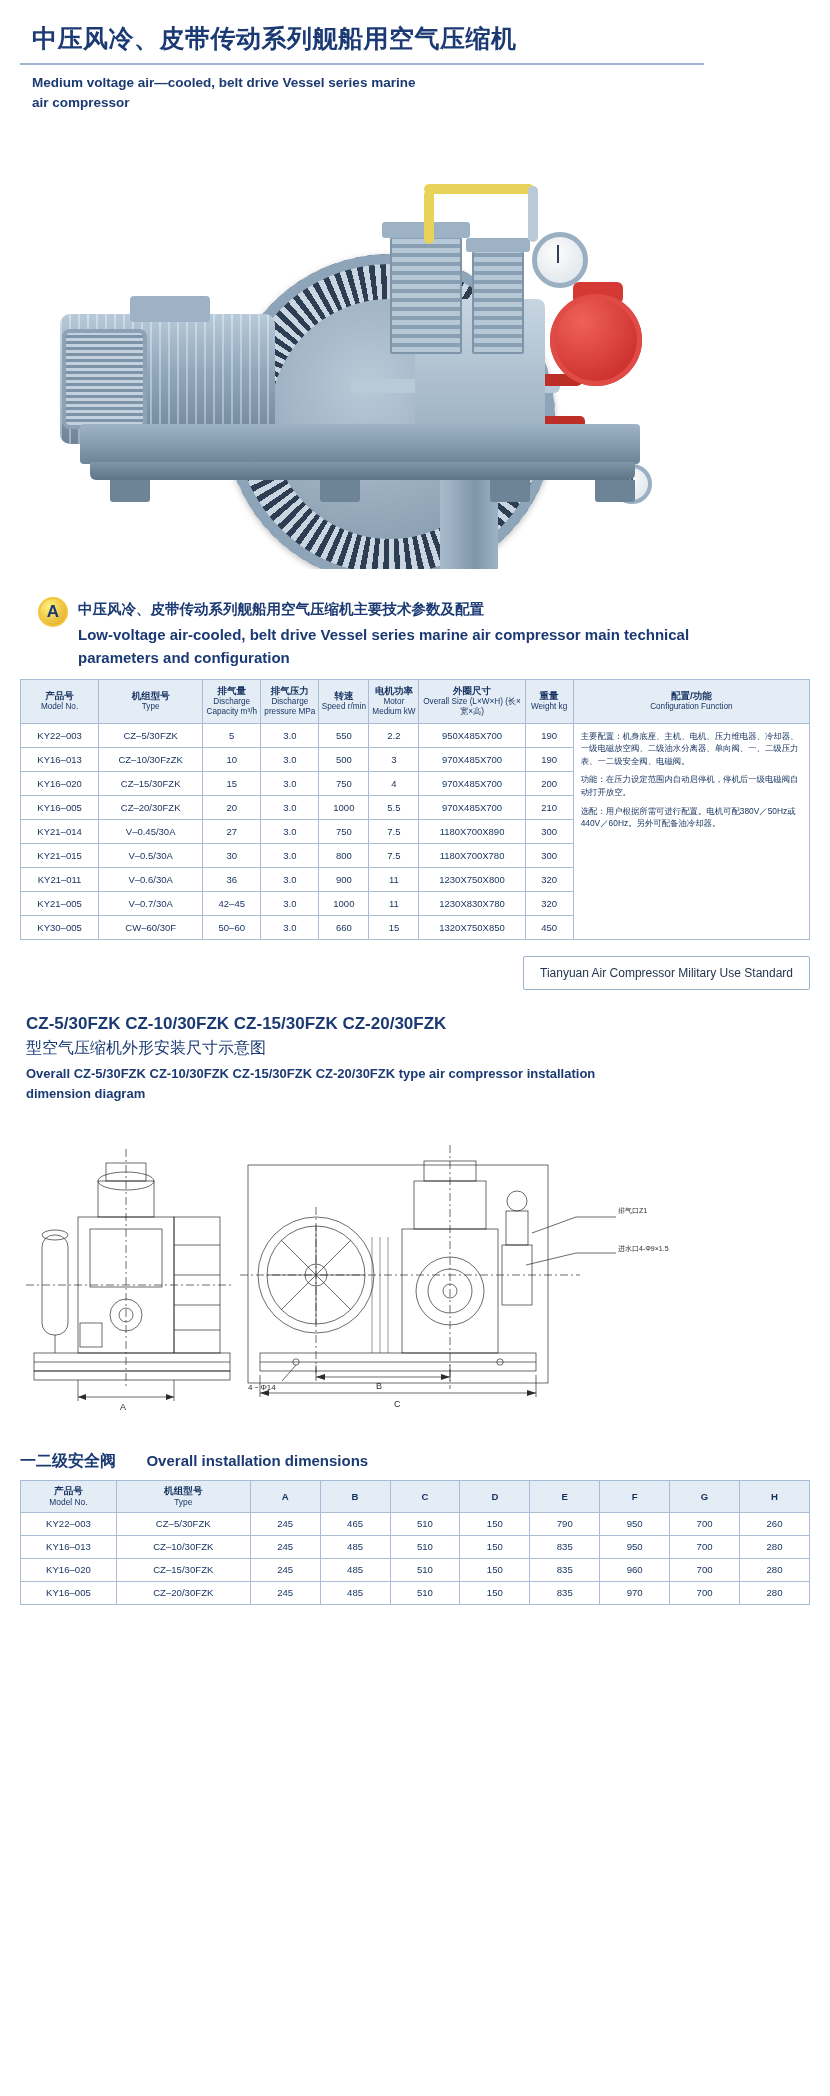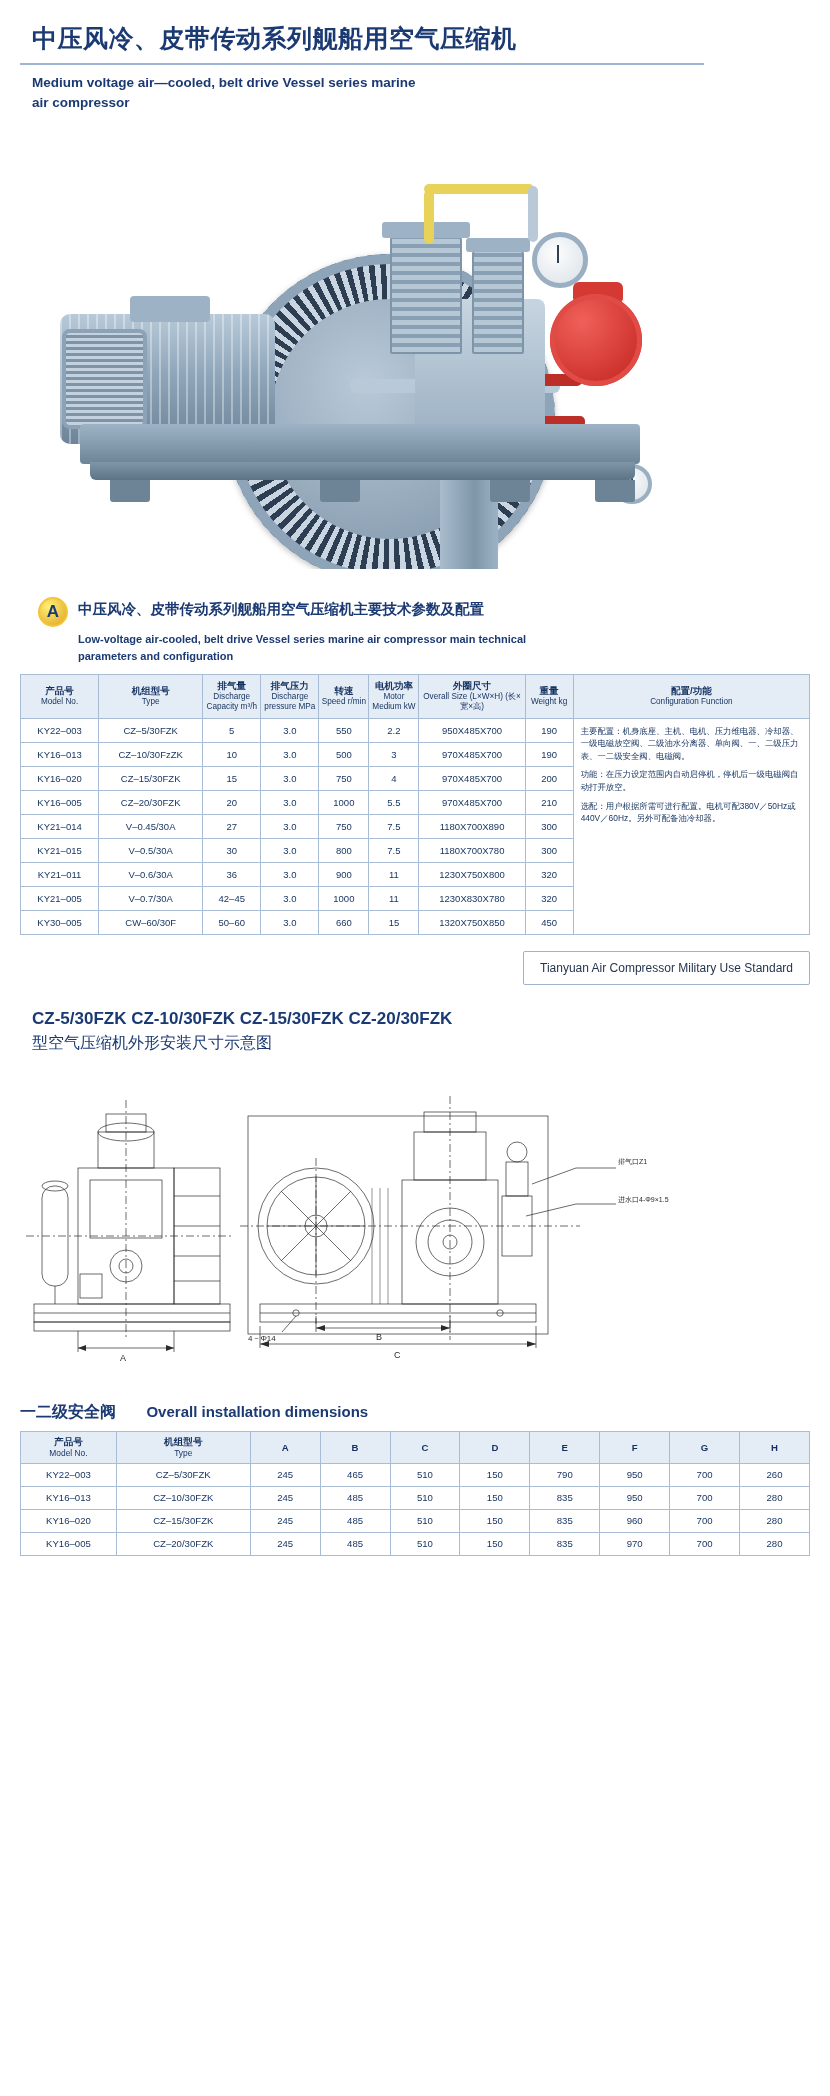--- a/index.html
+++ b/index.html
@@ -171,21 +171,21 @@
     background: radial-gradient(circle at 35% 30%, #fff27a, #e0a21c);
     border:2px solid #f3c53b;
     color:#1b3a73; font-weight:bold; font-size:17px;
     display:flex; align-items:center; justify-content:center;
     margin-top:2px;
   }
   .sec-a-txt-cn {
     font-size:14.5px; font-weight:bold; color:#1b3a73; padding-top:5px;
   }
   .sec-a-txt-en {
-    font-size:11px; font-weight:bold; color:#1b3a73; line-height:1.5; margin-top:12px;
+    font-size:15px; font-weight:bold; color:#1b3a73; line-height:1.5; margin-top:5px;
   }
 
   
   table { border-collapse: collapse; }
   .tbl {
     width: 790px;
     margin: 8px 0 0 0;
     font-size:9.5px;
     color:#14315f;
   }
@@ -218,21 +218,21 @@
   .std-box {
     border:1px solid #9db3c9;
     background:#ffffff;
     padding:9px 16px;
     font-size:12px;
     color:#24364f;
     border-radius:2px;
   }
 
   
-  .sec-b { margin: 22px 0 0 12px; }
+  .sec-b { margin: 22px 0 0 6px; }
   .sec-b .l1 {
     font-size:17px; font-weight:bold; color:#1b3a73; line-height:1.45;
   }
   .sec-b .l2 {
     font-size:16px; font-weight:normal; color:#1b3a73; line-height:1.45;
   }
   .sec-b .l3 {
     font-size:13px; font-weight:bold; color:#1b3a73; line-height:1.5; margin-top:5px;
   }
 
@@ -481,20 +481,24 @@
     </tbody>
   </table>
 
   <div class="std-wrap">
     <div class="std-box">Tianyuan Air Compressor Military Use Standard</div>
   </div>
 
   <div class="sec-b">
     <div class="l1">CZ-5/30FZK  CZ-10/30FZK CZ-15/30FZK CZ-20/30FZK</div>
     <div class="l2">型空气压缩机外形安装尺寸示意图</div>
+    <div class="l3">
+      <div>Overall CZ-5/30FZK  CZ-10/30FZK CZ-15/30FZK CZ-20/30FZK type air compressor installation</div>
+      <div>dimension diagram</div>
+    </div>
   </div>
 
   <div class="draw-wrap">
     <svg width="790" height="300" viewBox="0 0 790 300">
       <g stroke="#2b2b2b" fill="none" stroke-width="0.7">
 
         <g>
 
           <rect x="14" y="228" width="196" height="18"></rect>
           <rect x="14" y="246" width="196" height="9"></rect>

